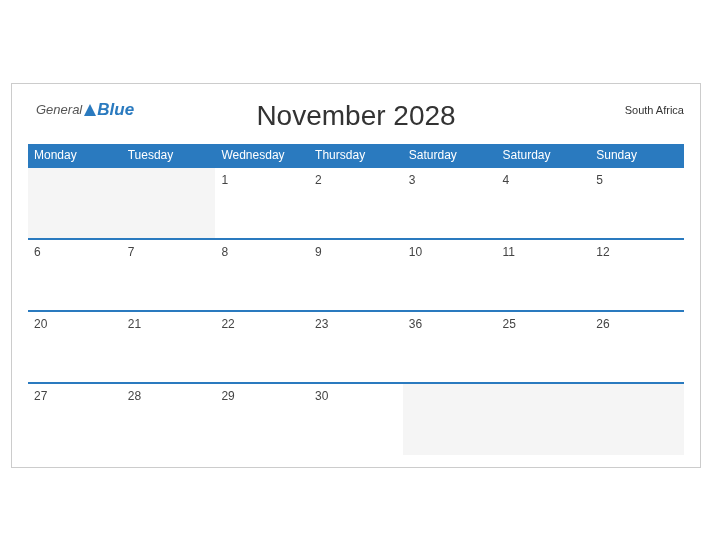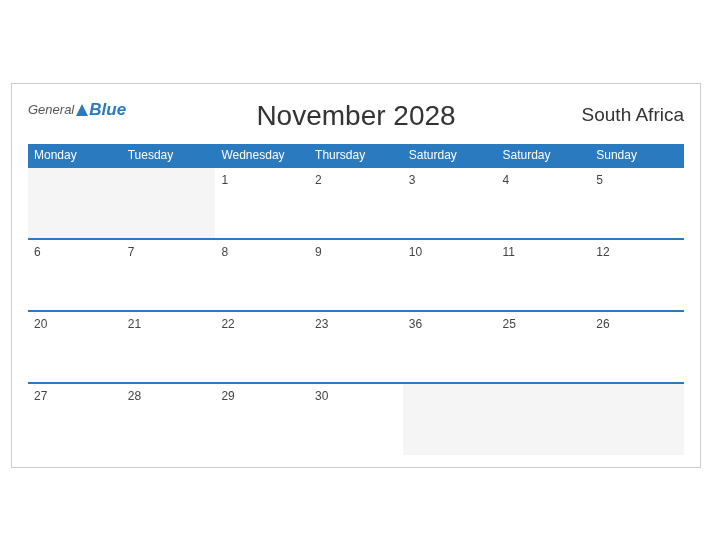--- a/index.html
+++ b/index.html
@@ -20,21 +20,21 @@
     }
     .calendar-header {
       display: flex;
       align-items: center;
       justify-content: center;
       position: relative;
       margin-bottom: 12px;
     }
     .logo {
       position: absolute;
-      left: 0;
+      left: 8px;
       top: 0;
       display: flex;
       align-items: center;
       text-align: center;
     }
     .logo-text-general {
       font-size: 13px;
       color: #555;
       font-style: italic;
     }
@@ -46,21 +46,21 @@
     }
     .logo-icon {
       width: 14px;
       height: 14px;
       margin-left: 1px;
     }
     .country-label {
       position: absolute;
       right: 0;
       top: 4px;
-      font-size: 19px;
+      font-size: 11px;
       color: #333;
     }
     .calendar-title {
       font-size: 28px;
       color: #333;
       font-weight: normal;
       text-align: center;
     }
     .calendar-grid {
       width: 100%;

